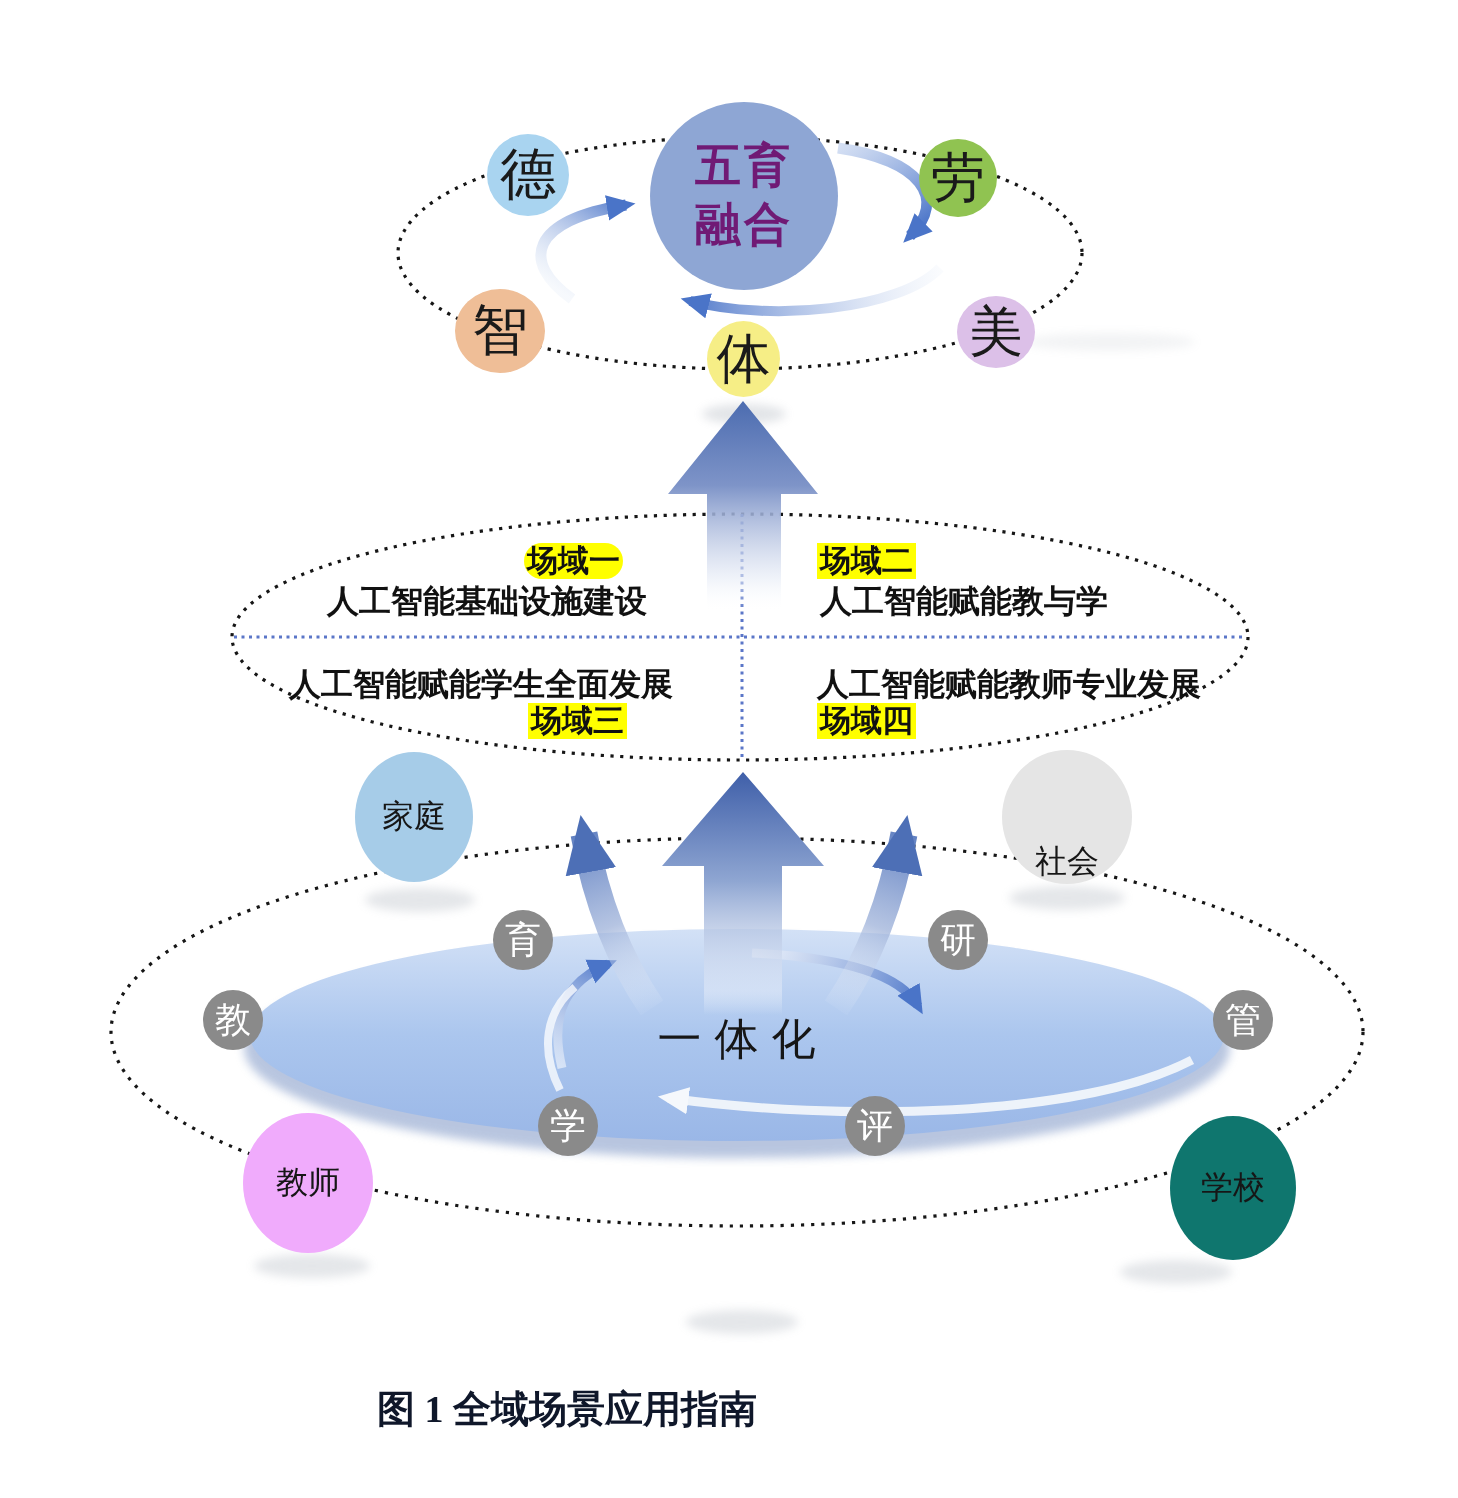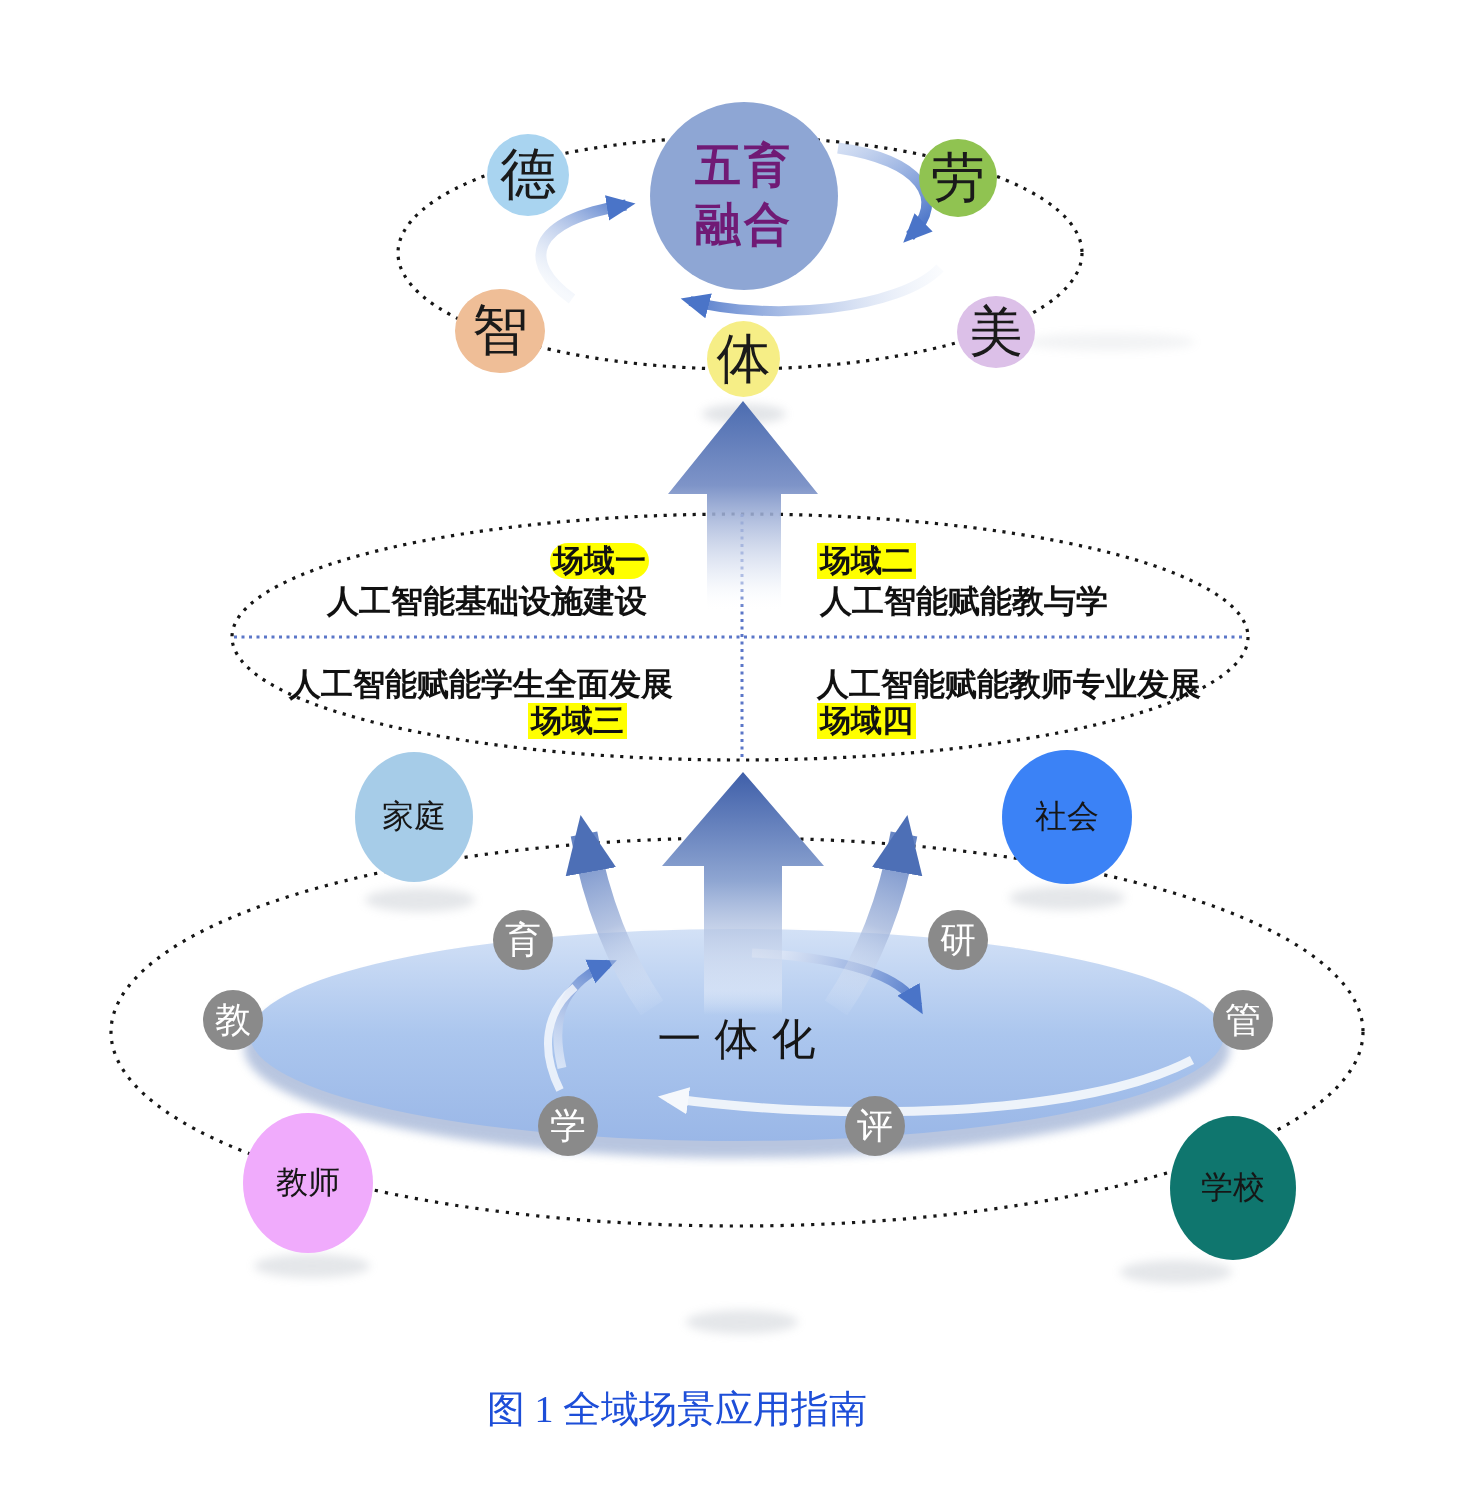--- a/index.html
+++ b/index.html
@@ -34,26 +34,26 @@
               font-size:44px;letter-spacing:13px;color:#161616;}
   .gnode{width:60px;height:60px;background:#8a8a8a;color:#fff;font-size:36px;}
   .g-yu  {left:493px;top:910px;}
   .g-yan {left:928px;top:910px;}
   .g-jiao{left:203px;top:990px;}
   .g-guan{left:1213px;top:990px;}
   .g-xue {left:538px;top:1096px;}
   .g-ping{left:845px;top:1096px;}
   .stake{font-size:32px;color:#161616;}
   .s-jiating {left:355px;top:752px;width:118px;height:130px;background:#a6cce8;}
-  .s-shehui  {left:1002px;top:750px;width:130px;height:134px;background:#3b82f6;}
+  .s-shehui  {left:1002px;top:750px;width:130px;height:134px;background:#e5e5e5;align-items:flex-end;}
   .s-jiaoshi {left:243px;top:1113px;width:130px;height:140px;background:#f0abfc;}
   .s-xuexiao {left:1170px;top:1116px;width:126px;height:144px;background:#0f766e;}
   .s-xuesheng{left:680px;top:1168px;width:122px;height:138px;background:#f6ee8e;}
-  .caption{position:absolute;left:377px;top:1384px;width:600px;text-align:center;
-           font-size:38px;font-weight:400;color:#1d4ed8;}
+  .caption{position:absolute;left:377px;top:1384px;width:600px;text-align:left;
+           font-size:38px;font-weight:700;color:#0f172a;}
 </style>
 </head>
 <body>
 
 <div class="canvas">
 
   <svg class="deco" width="1458" height="1498" viewBox="0 0 1458 1498">
     <defs>
       <linearGradient id="gradTopArrow" gradientUnits="userSpaceOnUse" x1="743" y1="401" x2="743" y2="612">
         <stop offset="0" stop-color="#4c6cb0"></stop>
@@ -164,21 +164,21 @@
   <div class="node c-zhi">
     <span>智</span>
   </div>
   <div class="node c-mei">
     <span>美</span>
   </div>
   <div class="node c-ti">
     <span>体</span>
   </div>
 
-  <div class="badge" style="left:550px;top:543px;border-radius:18px;">场域一</div>
+  <div class="badge" style="left:524px;top:543px;border-radius:18px;">场域一</div>
   <div class="badge" style="left:817px;top:543px;">场域二</div>
   <div class="badge" style="left:528px;top:703px;">场域三</div>
   <div class="badge" style="left:817px;top:703px;">场域四</div>
 
   <div class="qtext" style="left:327px;top:583px;">人工智能基础设施建设</div>
   <div class="qtext" style="left:289px;top:666px;">人工智能赋能学生全面发展</div>
   <div class="qtext" style="left:820px;top:583px;">人工智能赋能教与学</div>
   <div class="qtext" style="left:817px;top:666px;">人工智能赋能教师专业发展</div>
 
 

